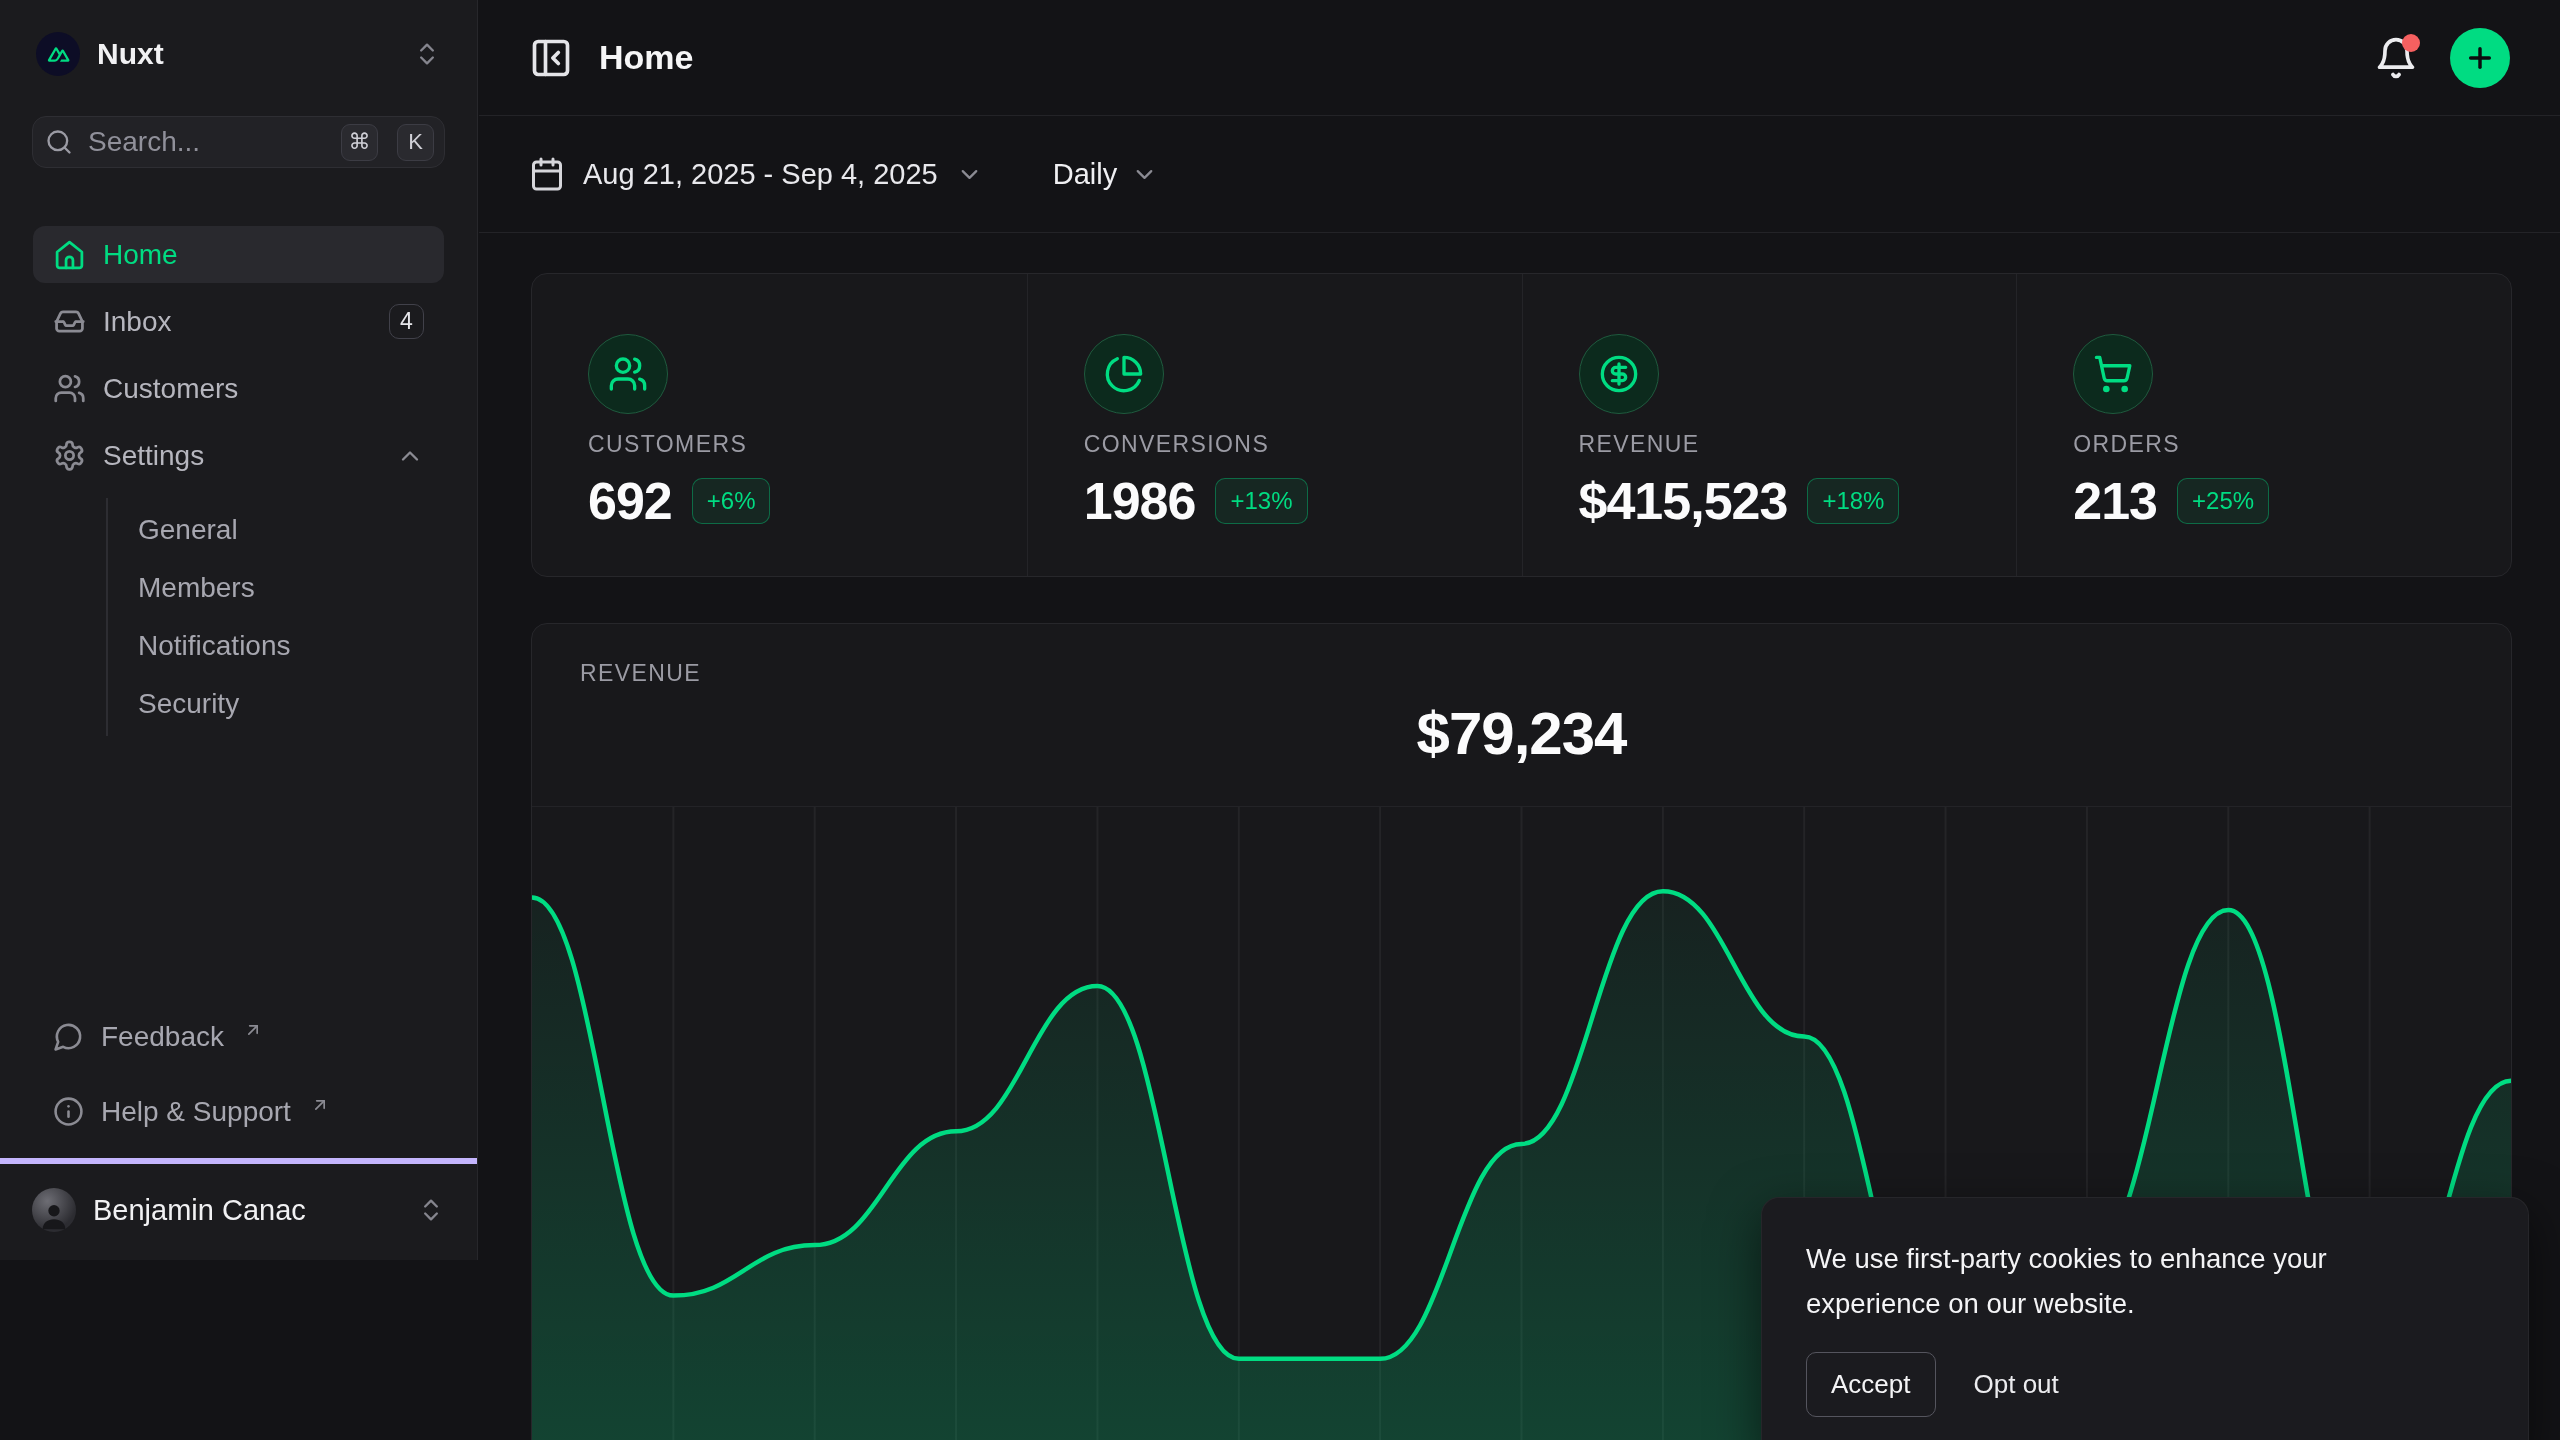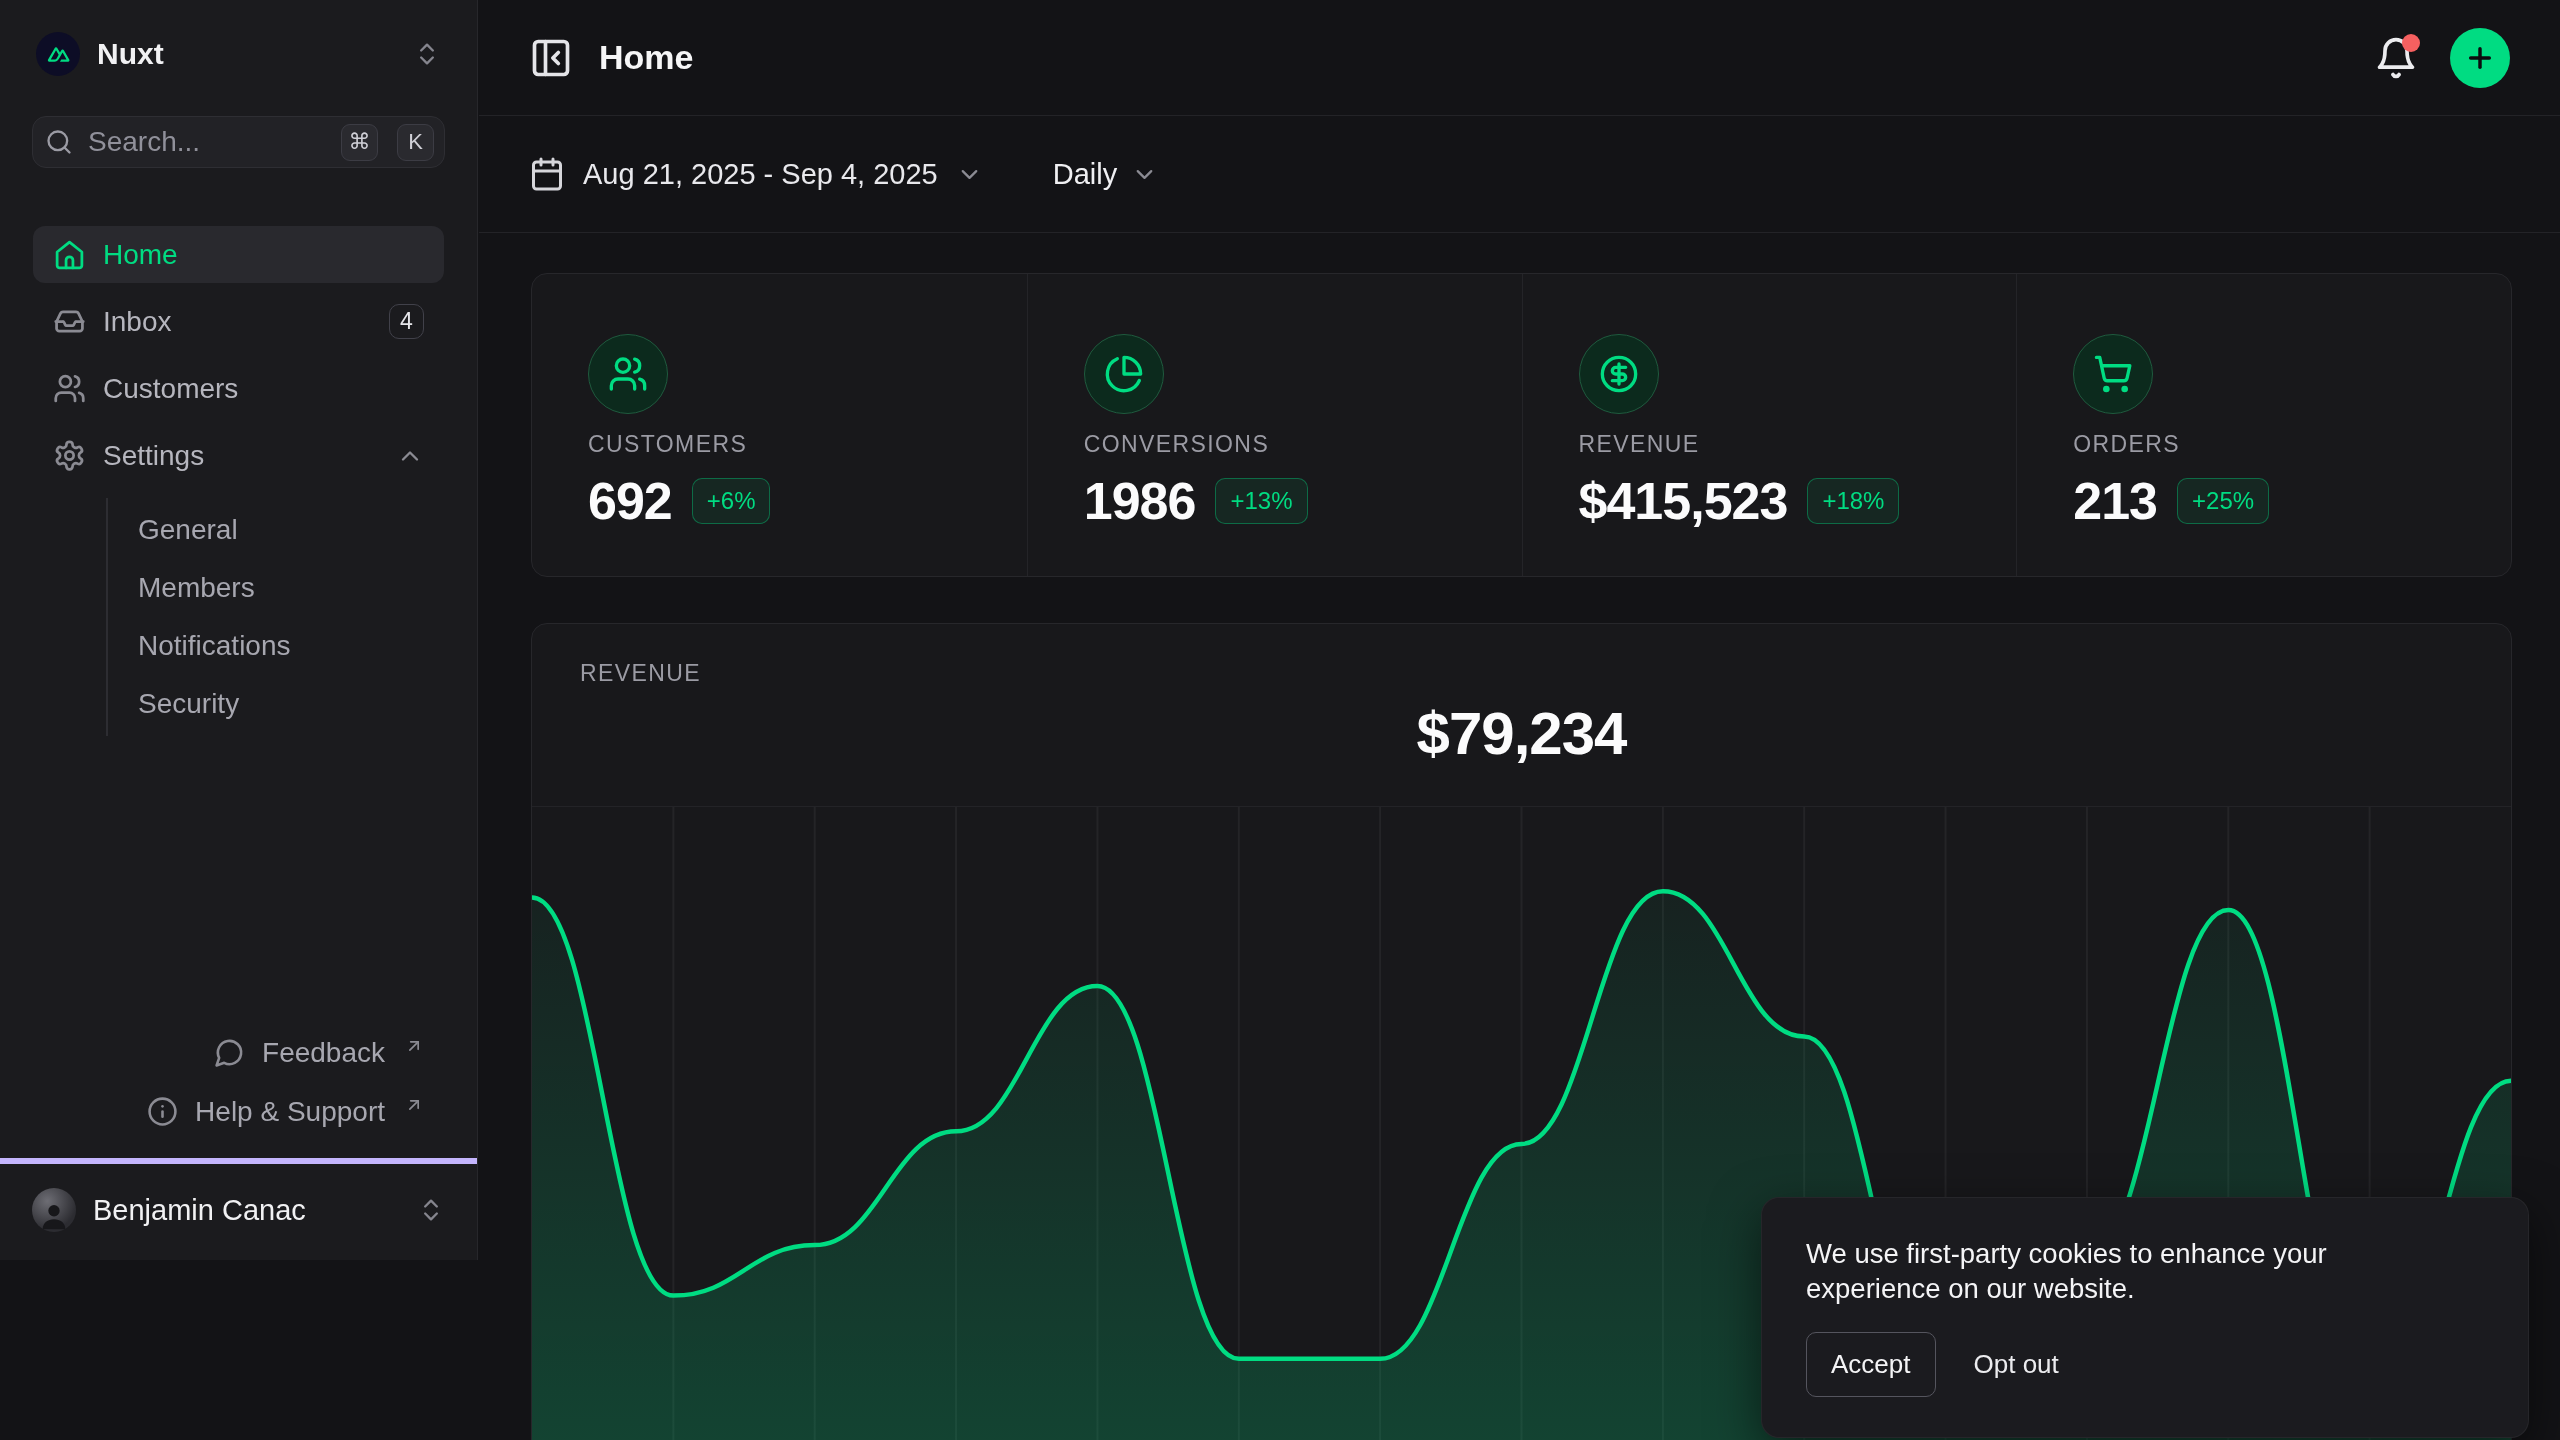--- a/index.html
+++ b/index.html
@@ -51,21 +51,21 @@
   }
   .nav-item .trail-chevron { margin-left:auto; color:#8b8b93; }
   .nav-item .trail-chevron svg { width:28px; height:28px; }
 
   .subnav {
     margin:4px 0 0 73px; border-left:2px solid #2d2d32;
     display:flex; flex-direction:column; gap:6px; padding:6px 0 6px 30px;
   }
   .subnav-item { height:52px; display:flex; align-items:center; font-size:28px; color:#a7a7b0; cursor:pointer; border-radius:10px; }
 
-  .sidebar-links { margin-top:auto; padding:0 33px; display:flex; flex-direction:column; gap:2px;align-items:flex-end; }
+  .sidebar-links { margin-top:auto; padding:0 33px; display:flex; flex-direction:column; gap:18px; }
   .side-link { height:57px; display:flex; align-items:center; gap:17px; font-size:28px; color:#a7a7b0; cursor:pointer; padding:0 20px; border-radius:12px; }
   .side-link svg.mainicon { width:31px; height:31px; color:#8b8b93; }
   .ext-arrow { width:20px; height:20px; color:#8b8b93; margin:-14px 0 0 2px; }
 
   .sidebar-footer { margin-top:18px; border-top:6px solid #c4b5fd; padding:16px 20px 20px; }
   .user-row { display:flex; align-items:center; gap:17px; padding:8px 12px; border-radius:12px; cursor:pointer; }
   .avatar {
     width:44px; height:44px; border-radius:50%; overflow:hidden; flex:none;
     background:radial-gradient(circle at 35% 30%, #6d6d74, #2c2c31 70%);
     display:flex; align-items:flex-end; justify-content:center;
@@ -128,21 +128,21 @@
   .rev-value { margin-top:12px; font-size:60px; font-weight:700; color:#fbfbfc; letter-spacing:-1px;text-align:center; }
   .chart-area { position:relative; height:634px; }
   .chart-area svg { width:100%; height:100%; }
 
   
   .cookie-toast {
     position:absolute; left:1761px; top:1197px; width:768px;
     background:#1b1b1f; border:1px solid rgba(255,255,255,0.05); border-radius:18px;
     padding:38px 44px 40px; box-shadow:0 16px 50px rgba(0,0,0,0.55);
   }
-  .cookie-msg { font-size:27.5px; line-height:35px; color:#f4f4f6; max-width:645px; }
+  .cookie-msg { font-size:27.5px; line-height:45px; color:#f4f4f6; max-width:645px; }
   .cookie-actions { margin-top:26px; display:flex; align-items:center; gap:38px; }
   .accept-btn {
     background:transparent; border:1.5px solid #55555e; border-radius:10px;
     color:#f4f4f6; font-size:26px; padding:16px 24px; cursor:pointer;
     font-family:"Liberation Sans", sans-serif;
   }
   .optout-btn { background:none; border:none; color:#ececef; font-size:26px; cursor:pointer; font-family:"Liberation Sans", sans-serif; }
 </style>
 </head>
 <body>

